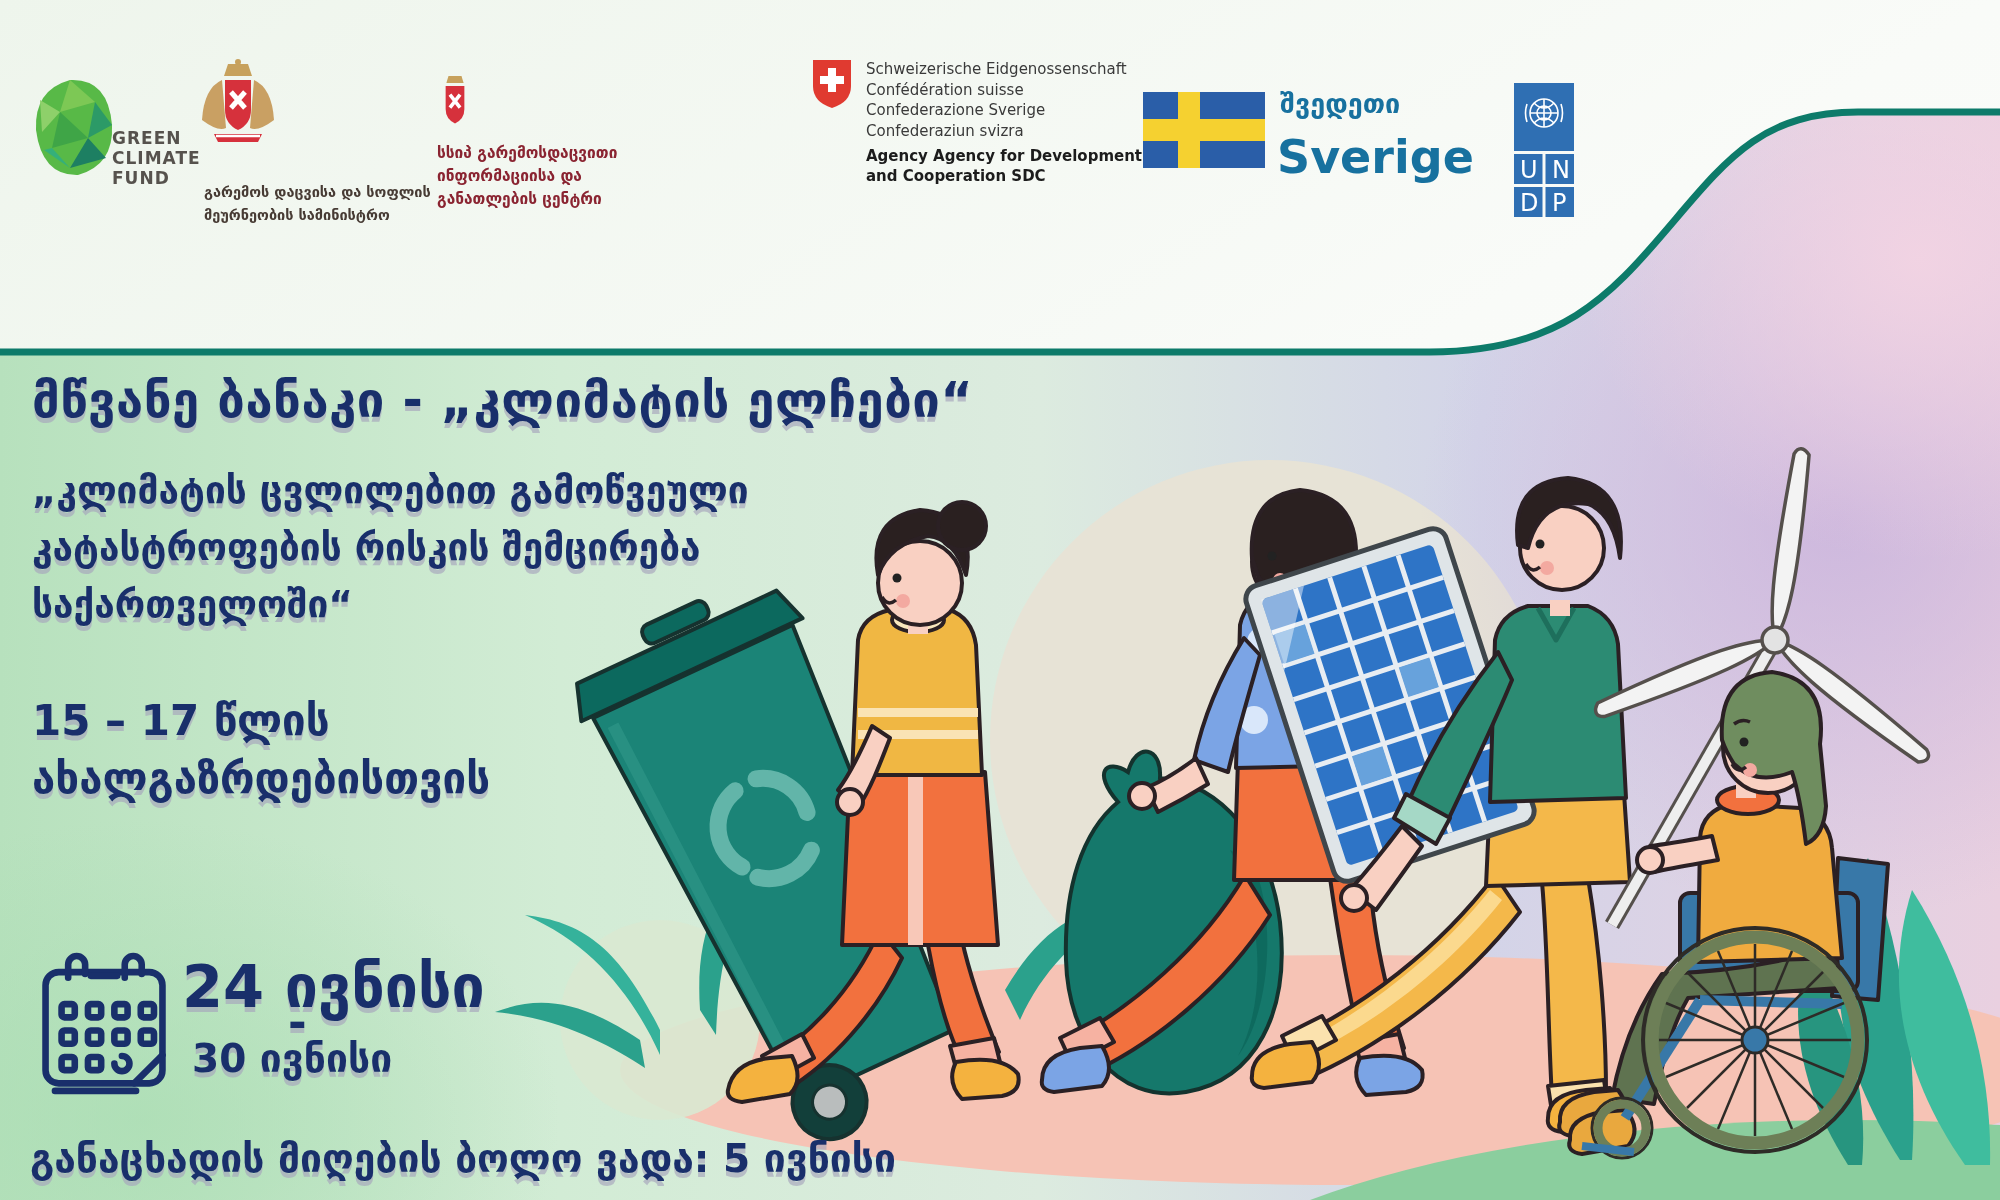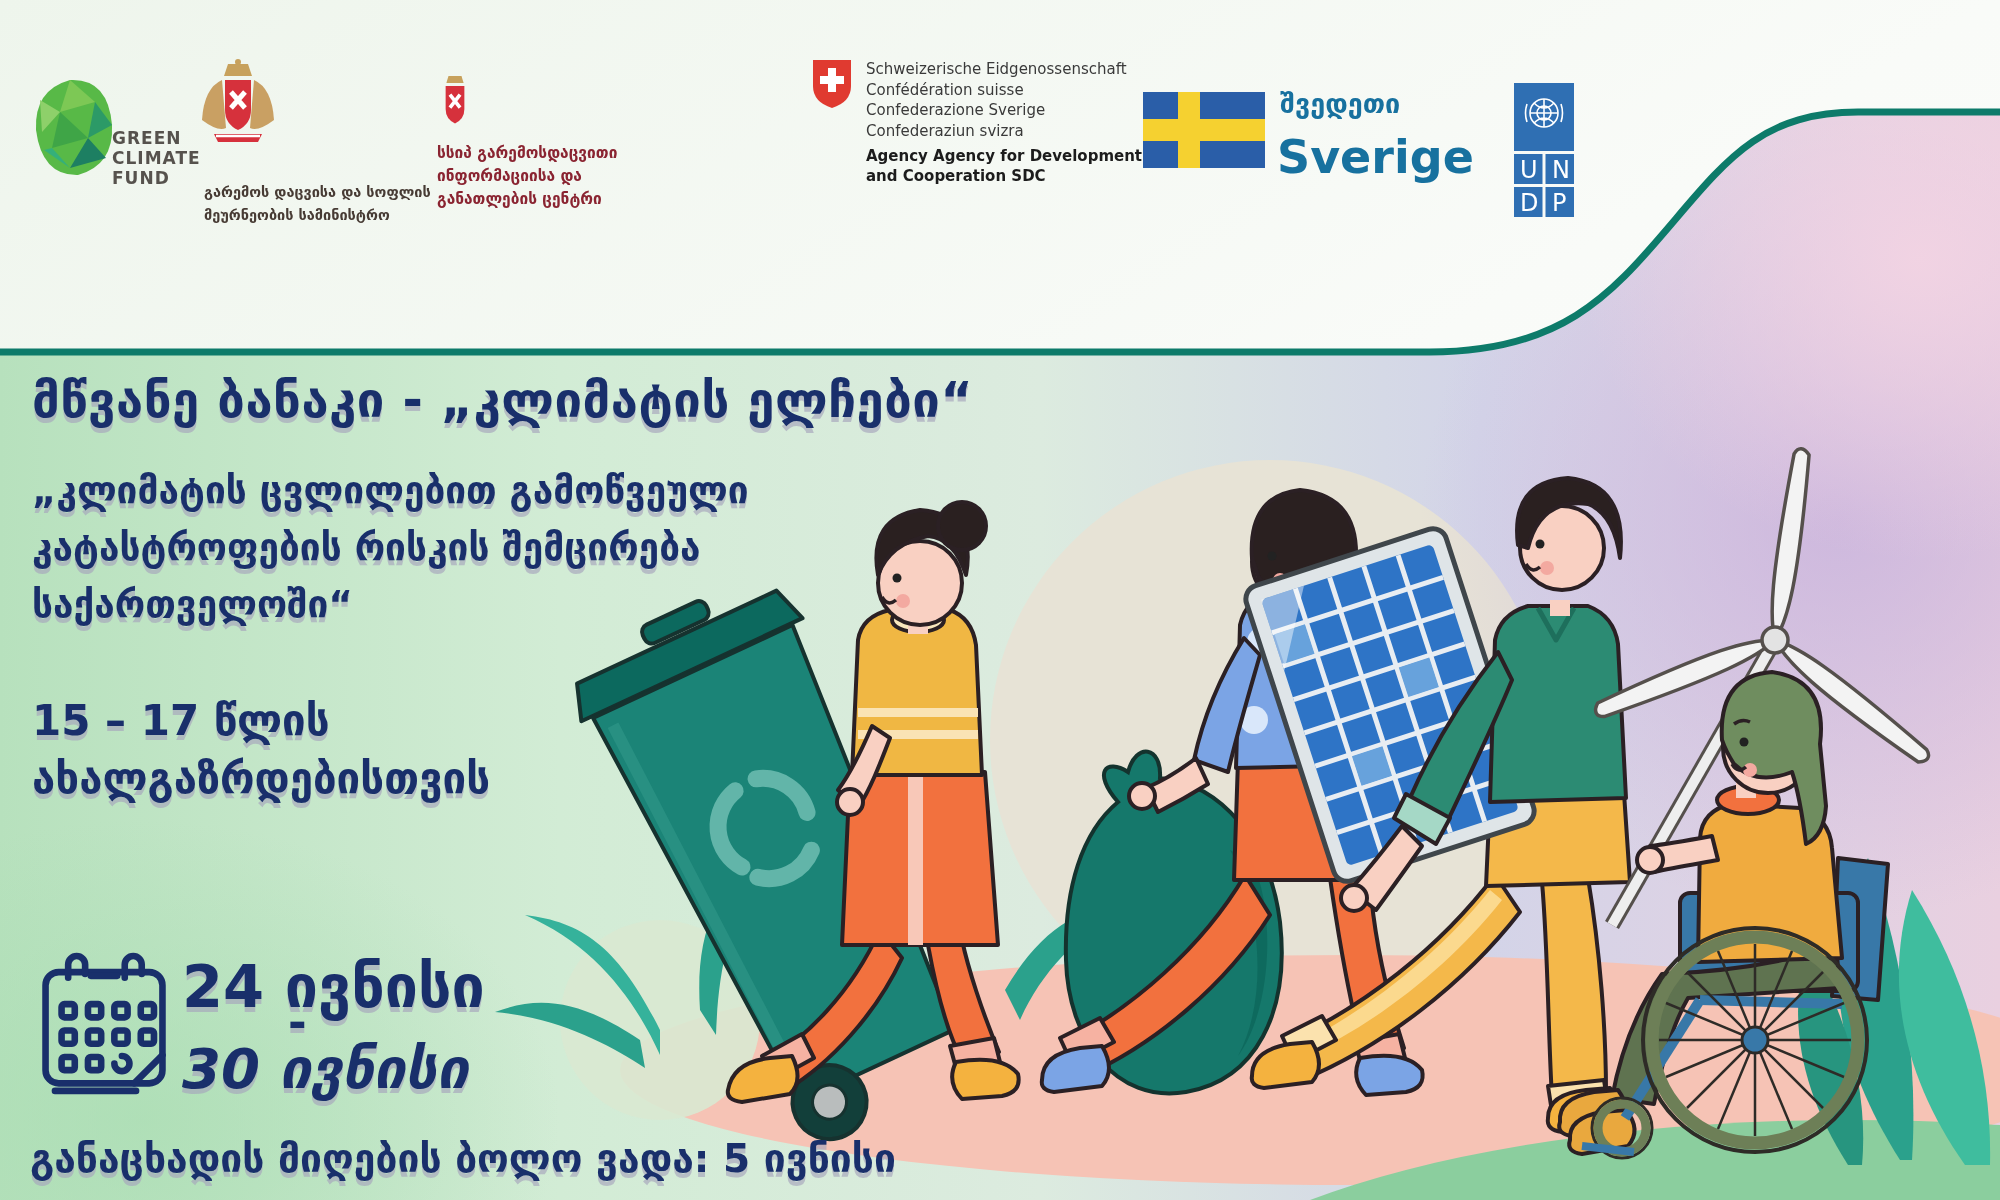--- a/index.html
+++ b/index.html
@@ -18,21 +18,21 @@
   .sweden-lat{left:1277px;top:120px;font-size:46px;font-weight:bold;color:#17719f;margin-top:10px;}
   .undp-letters{left:1514px;top:155px;width:60px;}
   
   .txt{position:absolute;color:#192f6b;font-weight:bold;
        text-shadow:0 5px 0 rgba(166,165,187,0.65);}
   .title{left:32px;top:372px;font-size:49px;letter-spacing:0.5px;}
   .subtitle{left:32px;top:462px;font-size:37px;line-height:57px;}
   .audience{left:32px;top:692px;font-size:42px;line-height:58px;}
   .date-start{left:182px;top:952px;font-size:59px;}
   .date-sep{left:288px;top:996px;font-size:45px;}
-  .date-end{left:182px;top:1036px;font-size:56px;font-style:italic;}
+  .date-end{left:192px;top:1036px;font-size:39px;}
   .deadline{left:30px;top:1136px;font-size:39px;}
   .cal{position:absolute;left:38px;top:948px;}
 </style>
 </head>
 <body>
 
 <div class="poster">
 
 <svg class="bg" viewBox="0 0 2000 1200">
   <defs>

